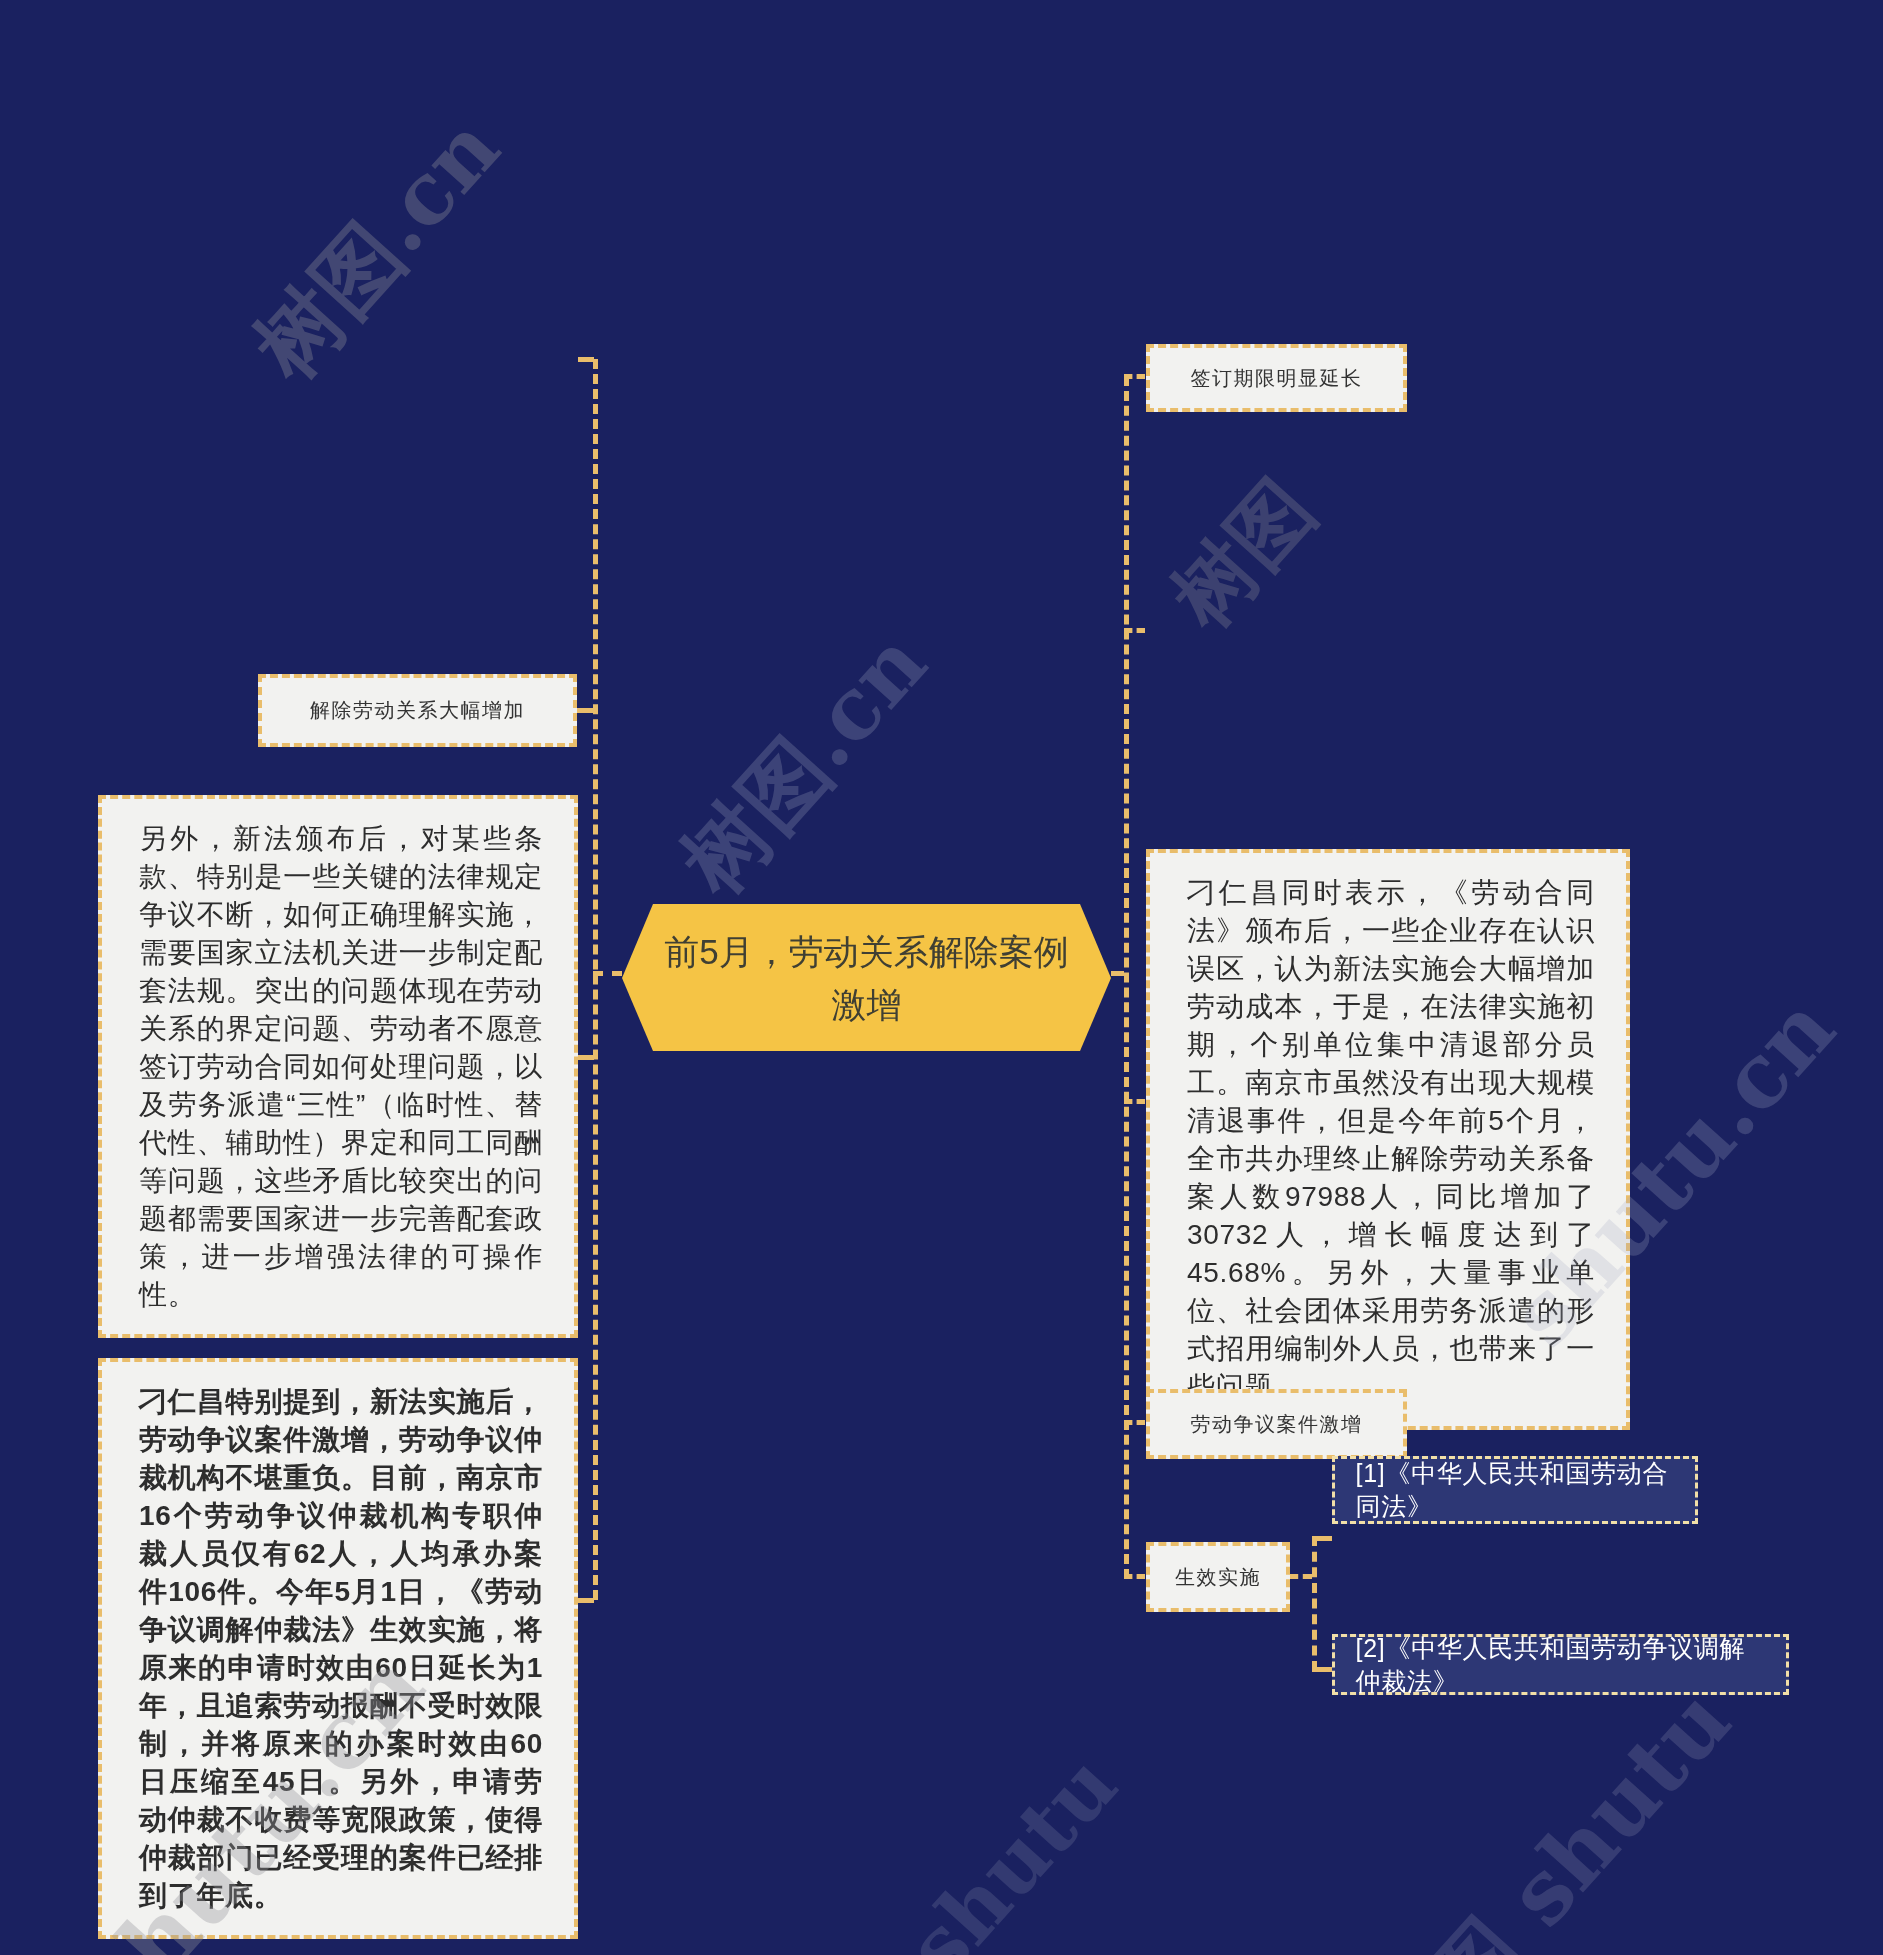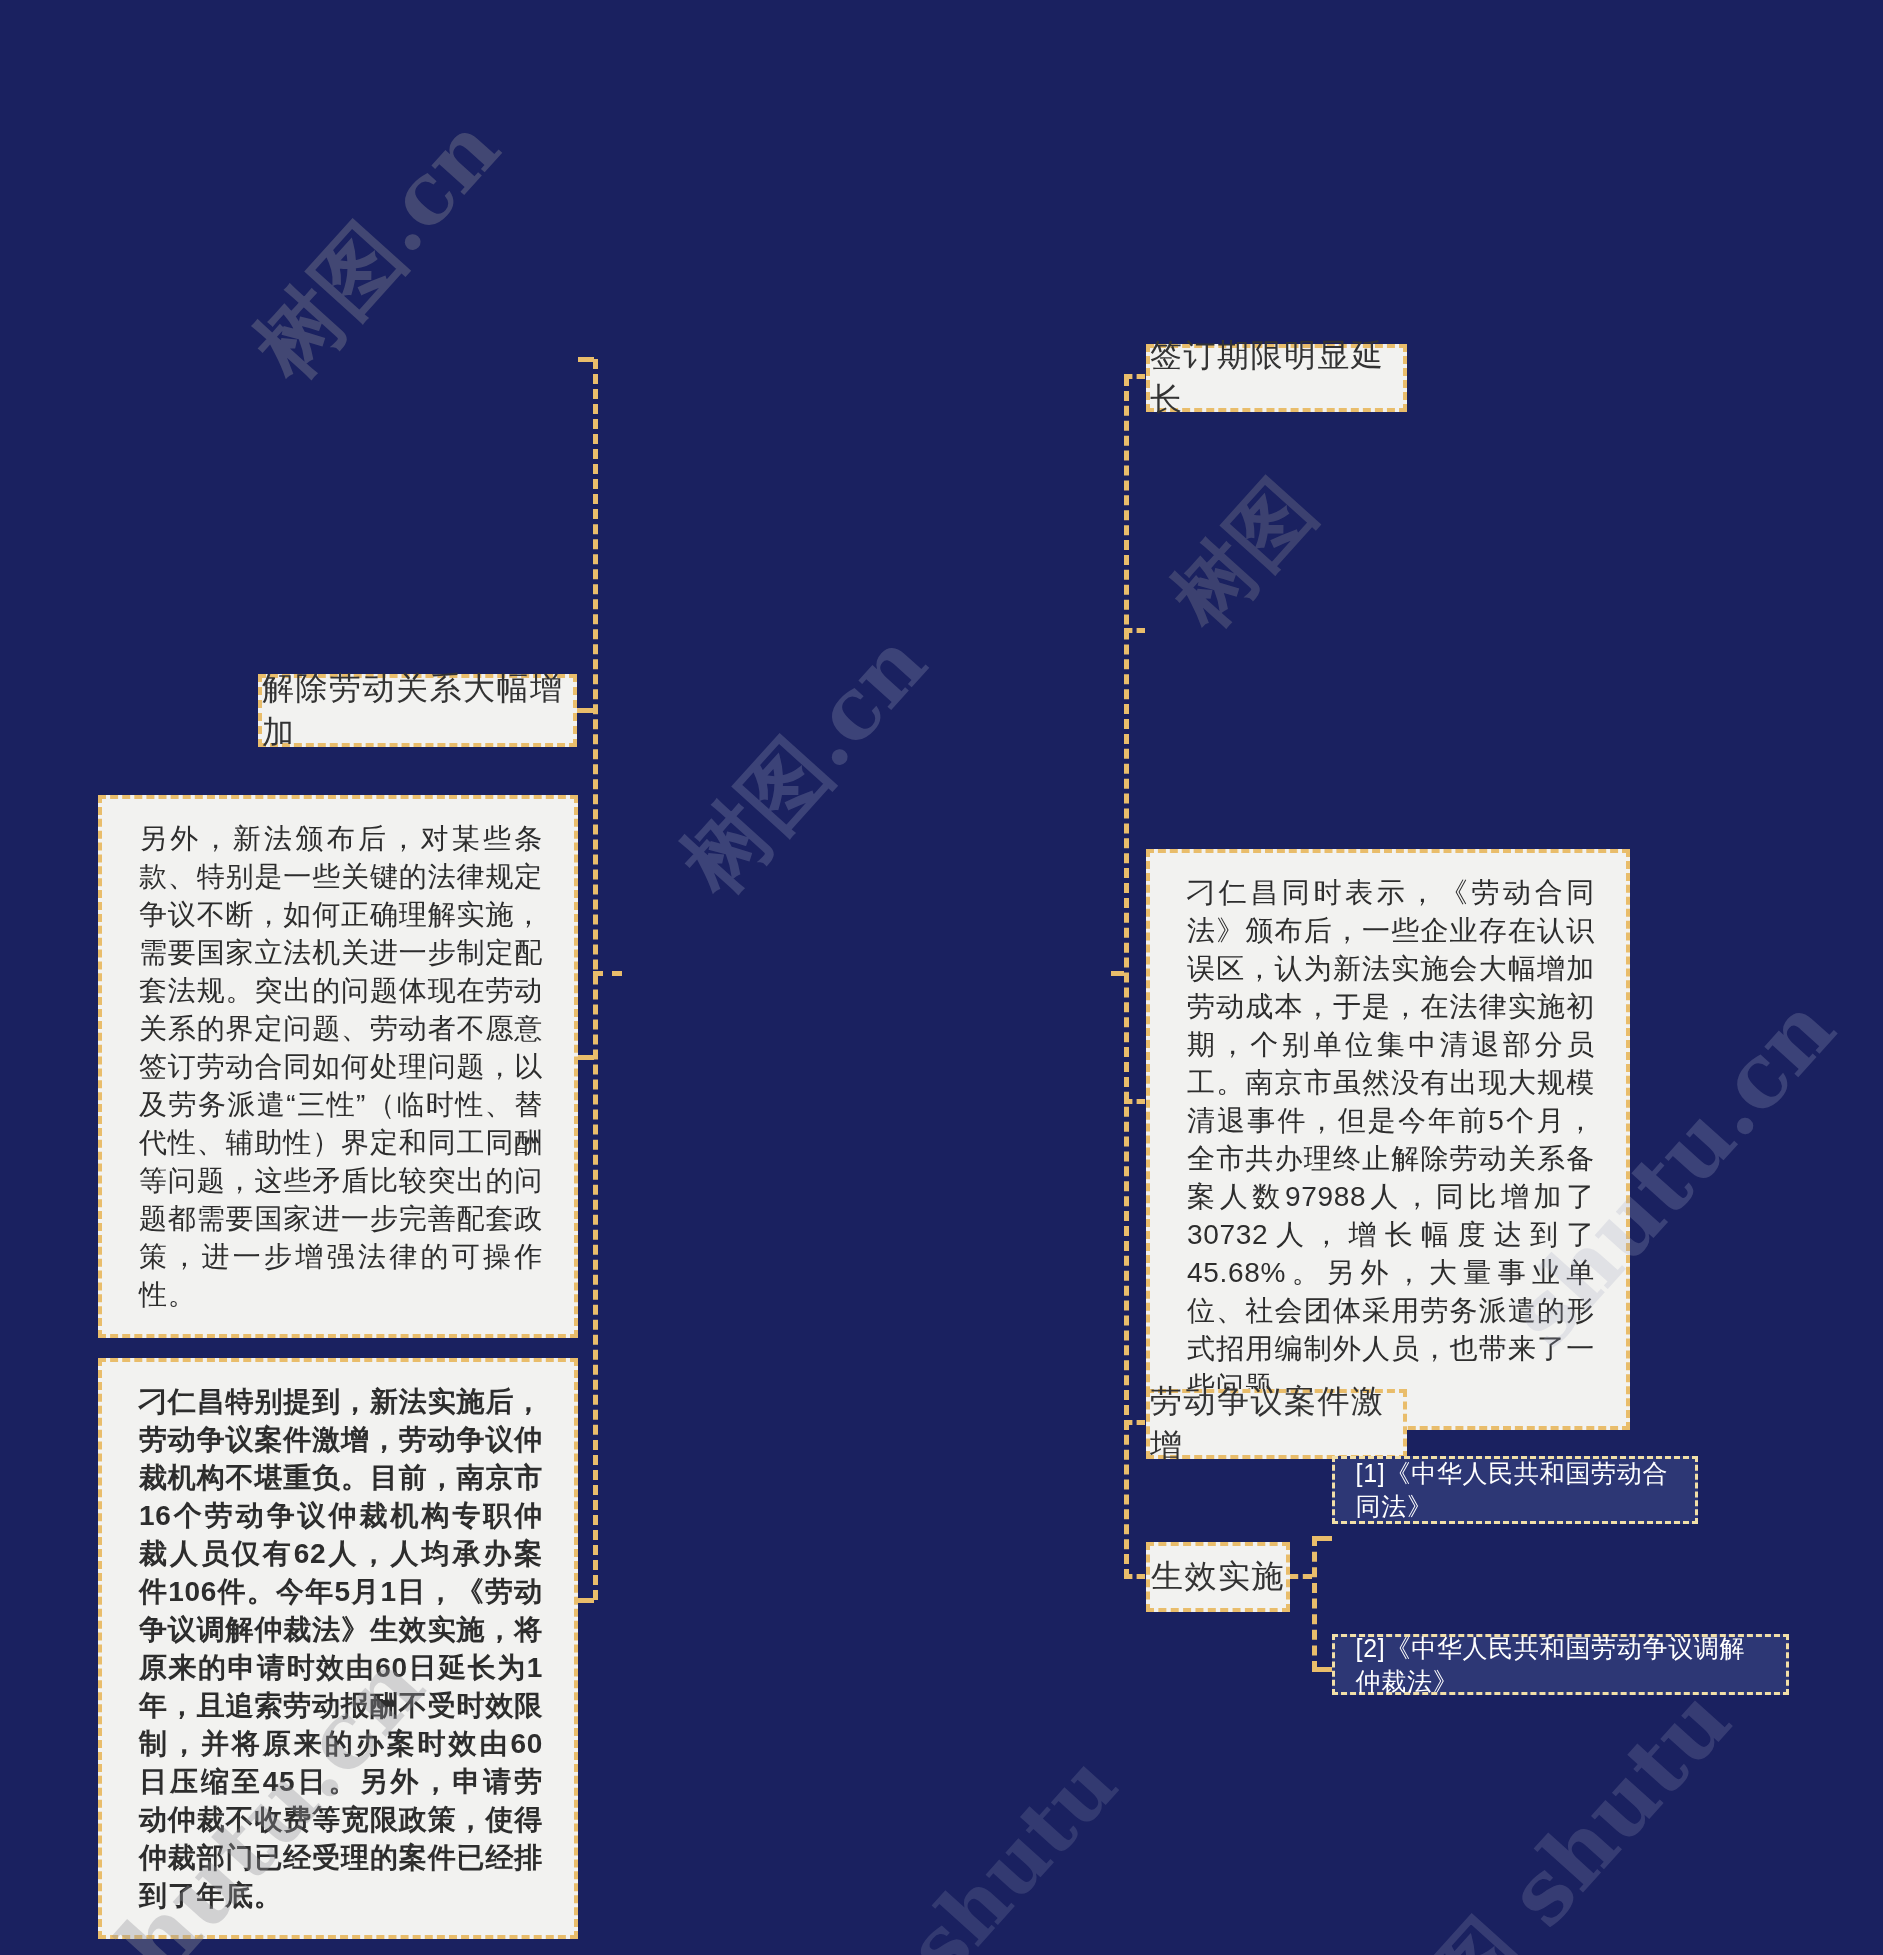--- a/index.html
+++ b/index.html
@@ -18,21 +18,21 @@
     z-index:3;
   }
   .para{
     font-size:28px;line-height:38px;
     padding:20.6px 31px 20.6px 37px;
     text-align:justify;
     letter-spacing:0.7px;
   }
   .label-box{
     display:flex;align-items:center;justify-content:center;
-    font-size:32px;letter-spacing:1.5px;color:#333333;font-family:Liberation Serif, serif;
+    font-size:20px;letter-spacing:1.5px;color:#333333;font-family:Liberation Serif, serif;
   }
   
   .central{
     position:absolute;left:622px;top:904px;width:489px;height:147px;
     background:#F5C445;
     clip-path:polygon(31px 0,458px 0,489px 74px,458px 147px,31px 147px,0 74px);
     display:flex;align-items:center;justify-content:center;
     text-align:center;
     font-size:35px;line-height:53px;color:#3F3F33;
     z-index:4;padding:0 40px;box-sizing:border-box;
@@ -84,20 +84,21 @@
   <div class="hline" style="left:1312px;top:1536px;width:20px;"></div>
   <div class="hline" style="left:1312px;top:1667px;width:20px;"></div>
 
 
   <div class="box label-box" style="left:258px;top:674px;width:319px;height:73px;">解除劳动关系大幅增加</div>
 
   <div class="box para" style="left:98px;top:795px;width:480px;">另外，新法颁布后，对某些条款、特别是一些关键的法律规定争议不断，如何正确理解实施，需要国家立法机关进一步制定配套法规。突出的问题体现在劳动关系的界定问题、劳动者不愿意签订劳动合同如何处理问题，以及劳务派遣“三性”（临时性、替代性、辅助性）界定和同工同酬等问题，这些矛盾比较突出的问题都需要国家进一步完善配套政策，进一步增强法律的可操作性。</div>
 
   <div class="box para" style="left:98px;top:1358px;width:480px;font-weight:bold;">刁仁昌特别提到，新法实施后，劳动争议案件激增，劳动争议仲裁机构不堪重负。目前，南京市16个劳动争议仲裁机构专职仲裁人员仅有62人，人均承办案件106件。今年5月1日，《劳动争议调解仲裁法》生效实施，将原来的申请时效由60日延长为1年，且追索劳动报酬不受时效限制，并将原来的办案时效由60日压缩至45日。另外，申请劳动仲裁不收费等宽限政策，使得仲裁部门已经受理的案件已经排到了年底。</div>
 
+  <div class="central">前5月，劳动关系解除案例激增</div>
 
   <div class="box label-box" style="left:1146px;top:344px;width:261px;height:68px;">签订期限明显延长</div>
 
 
   <div class="box para" style="left:1146px;top:849px;width:484px;">刁仁昌同时表示，《劳动合同法》颁布后，一些企业存在认识误区，认为新法实施会大幅增加劳动成本，于是，在法律实施初期，个别单位集中清退部分员工。南京市虽然没有出现大规模清退事件，但是今年前5个月，全市共办理终止解除劳动关系备案人数97988人，同比增加了30732人，增长幅度达到了45.68%。另外，大量事业单位、社会团体采用劳务派遣的形式招用编制外人员，也带来了一些问题。</div>
 
   <div class="box label-box" style="left:1146px;top:1389px;width:261px;height:70px;">劳动争议案件激增</div>
 
   <div class="box label-box" style="left:1146px;top:1542px;width:144px;height:70px;">生效实施</div>
 

